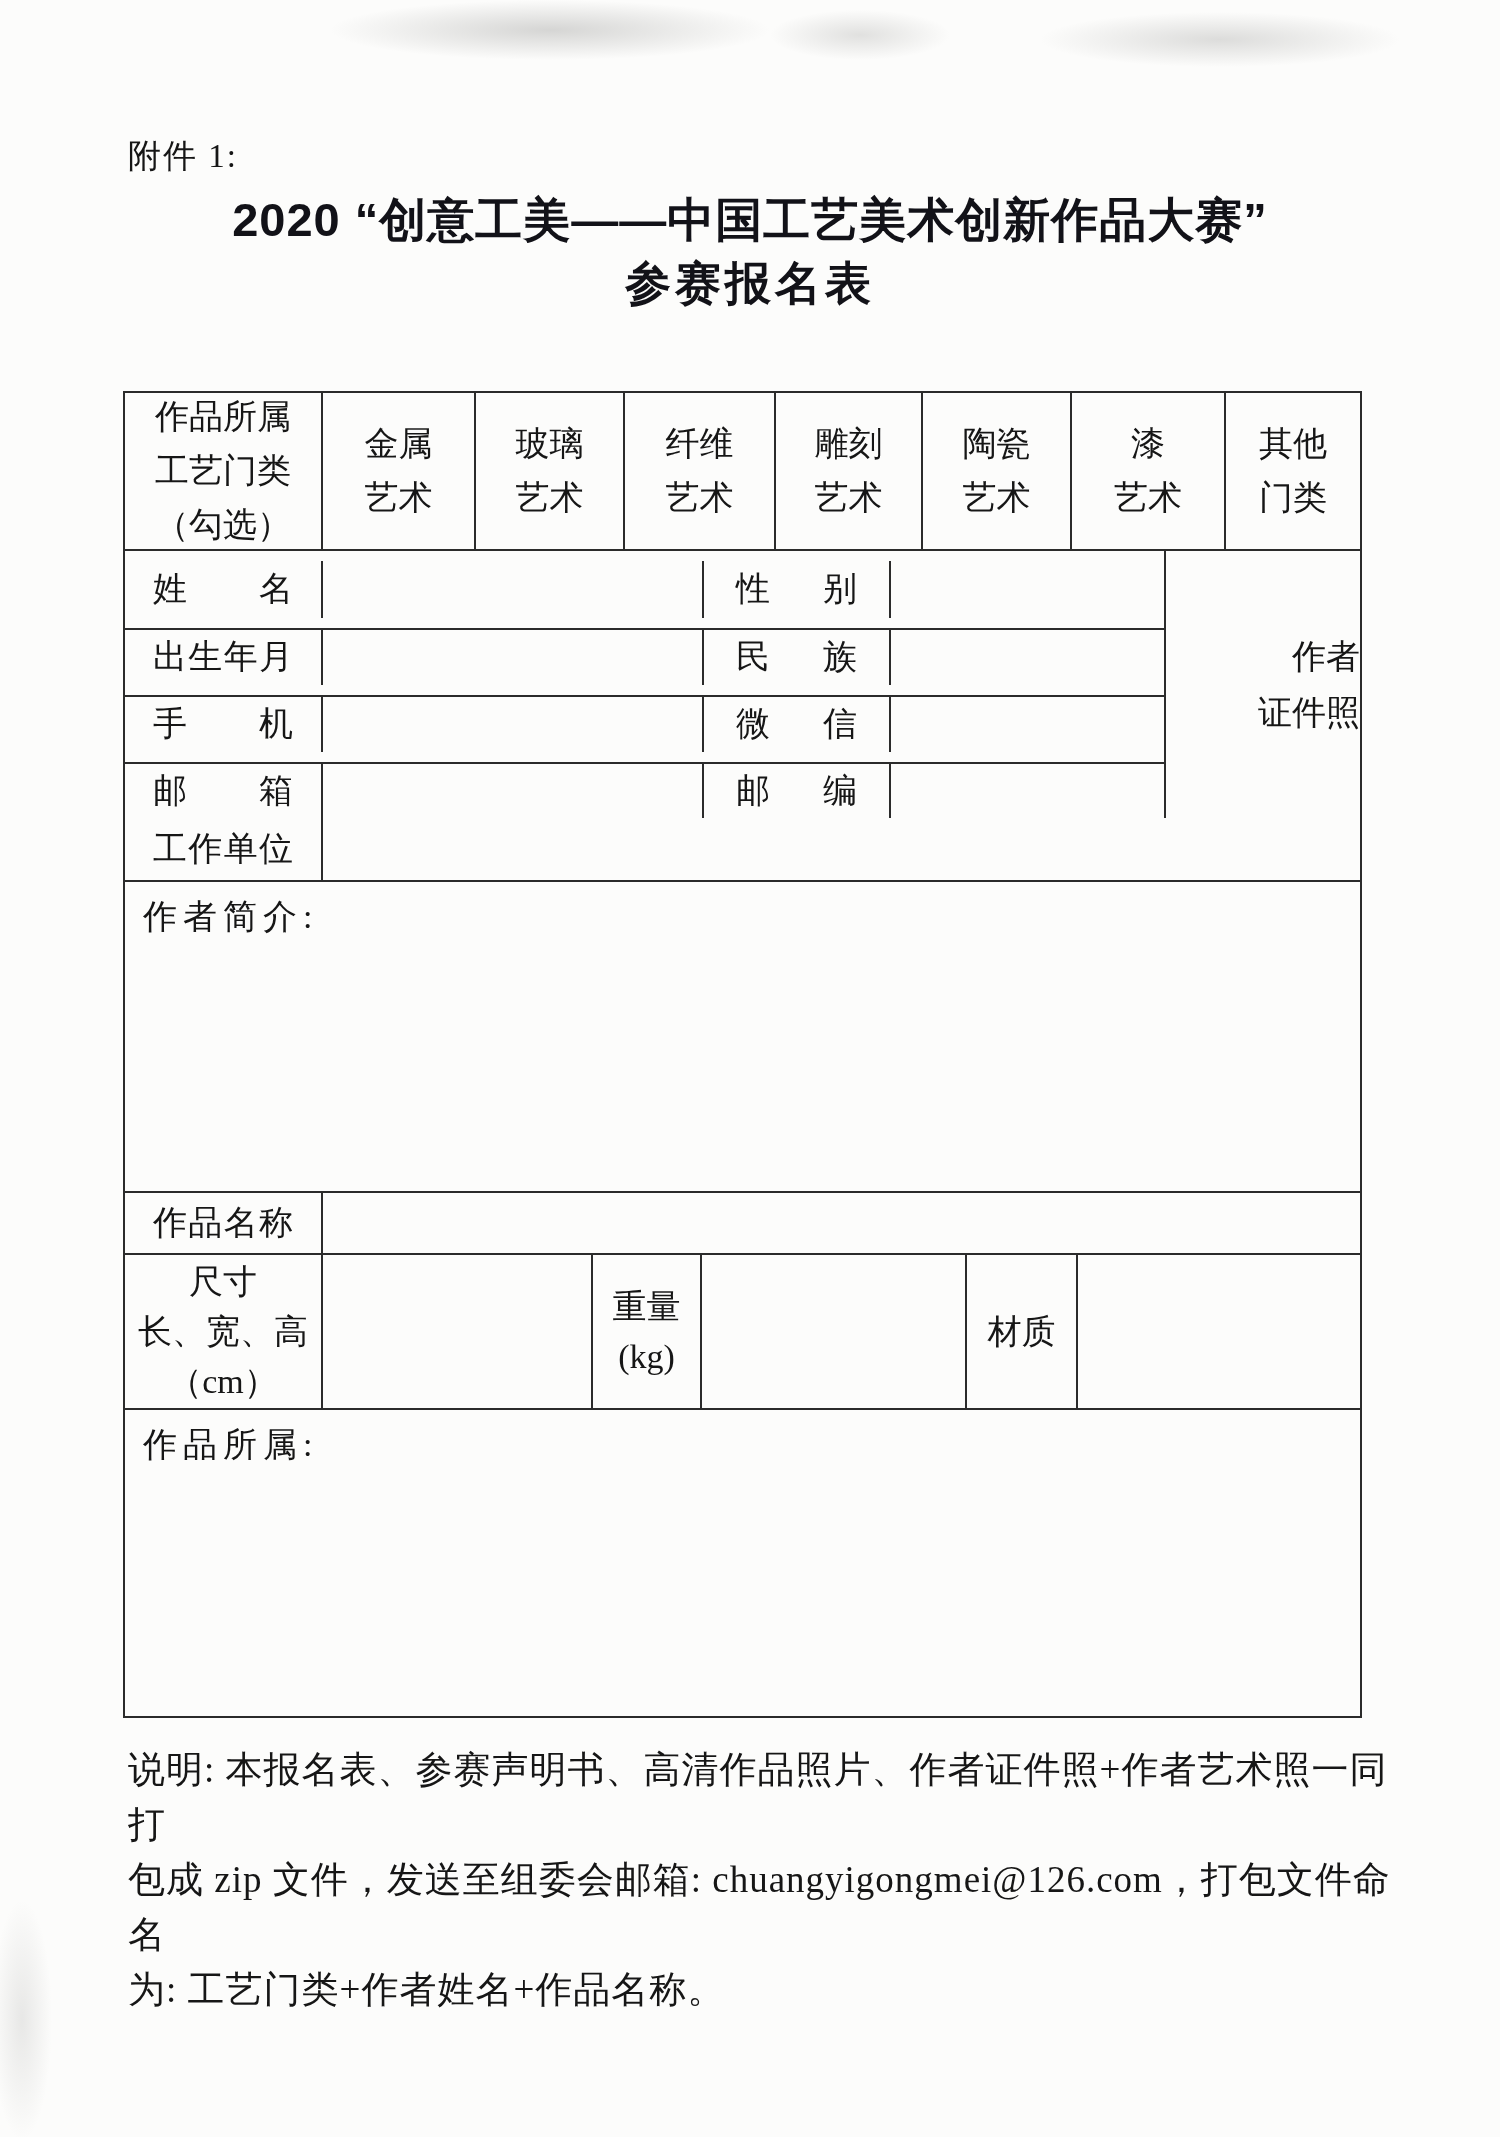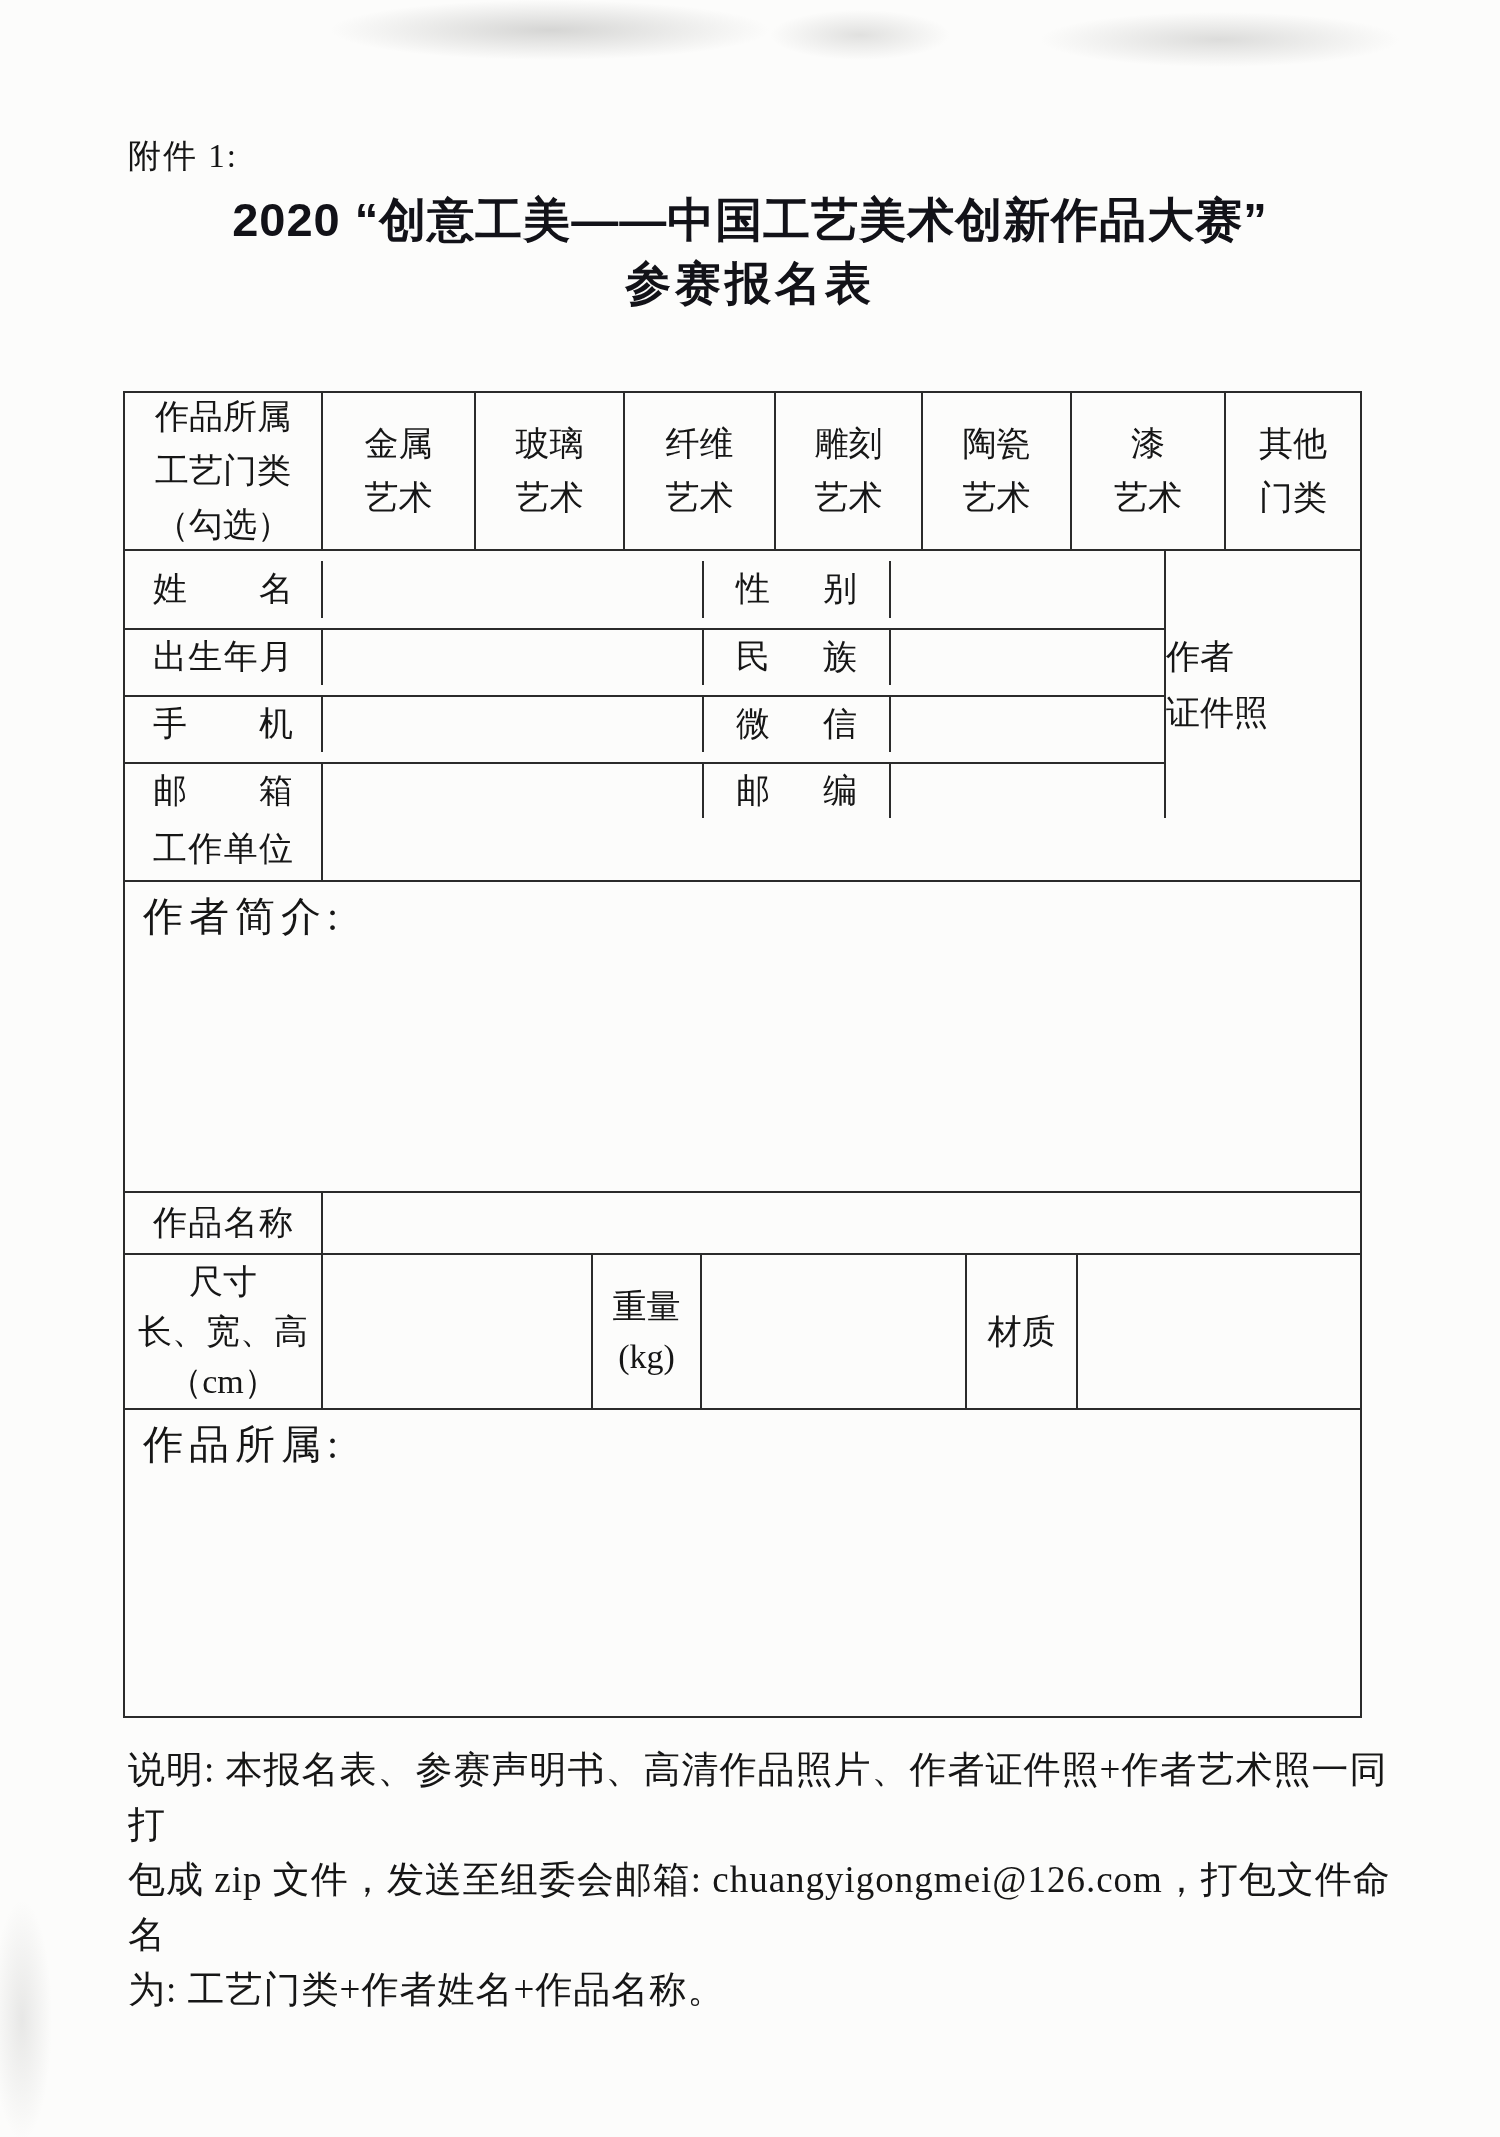--- a/index.html
+++ b/index.html
@@ -51,31 +51,31 @@
   .h-row { height:156px; }
   .h-row .cell .ln { line-height:54px; }
 
   
   .info-band { display:flex; width:1235px; border-top:2px solid #2b2b2b; }
   .info-left { width:1039px; }
   .info-row { display:flex; width:1039px; height:57px;margin-top:10px; }
   .info-row + .info-row { border-top:2px solid #2b2b2b; }
   .info-row:last-child { height:56px; }
   .photo-cell { width:196px; border-left:2px solid #2b2b2b;
-                display:flex; flex-direction:column; justify-content:center; align-items:flex-start; }
+                display:flex; flex-direction:column; justify-content:center; align-items:flex-end; }
   .photo-cell .ln { line-height:56px; }
 
   .r-c { height:62px; }
   .r-d { height:58px; }
   .r-f { height:62px;font-family:Liberation Serif, serif; }
   .r-g { height:155px; }
 
   .bio { height:311px; display:block; padding:12px 18px; }
   .intro { height:308px; display:block; padding:12px 18px; }
-  .bio .corner-label, .intro .corner-label { font-size:40px; line-height:46px; letter-spacing:6px;text-align:center; }
+  .bio .corner-label, .intro .corner-label { font-size:34px; line-height:46px; letter-spacing:6px;text-align:center; }
 
   .dim-cell .ln { line-height:50px; }
   .kg-cell .ln { line-height:50px; }
 
   .notes {
     position:absolute; left:128px; top:1742px; width:1270px;
     font-size:37px; line-height:55px; letter-spacing:1px;
   }
 </style>
 </head>

